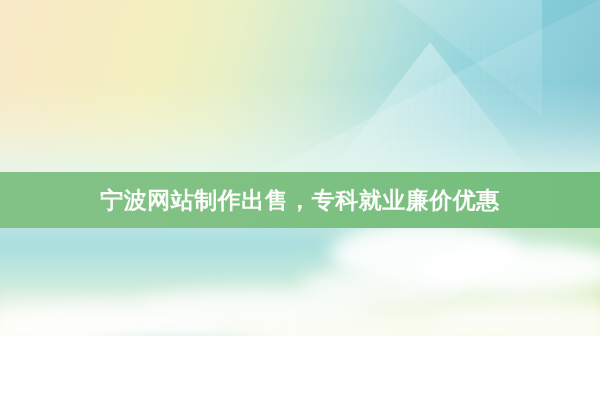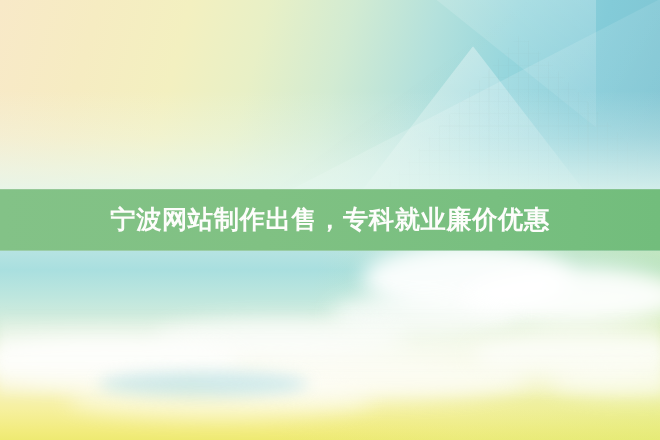--- a/index.html
+++ b/index.html
@@ -7,21 +7,21 @@
     padding: 0;
     background: #ffffff;
   }
   body {
     font-family: "DejaVu Sans", "Liberation Sans", sans-serif;
   }
 
   .screenshot {
     position: relative;
     width: 600px;
-    height: 400px;
+    height: 336px;
     overflow: hidden;
     background: #e5e5e5;
   }
 
   
   .top-art {
     position: absolute;
     left: 0;
     top: 0;
     width: 600px;

